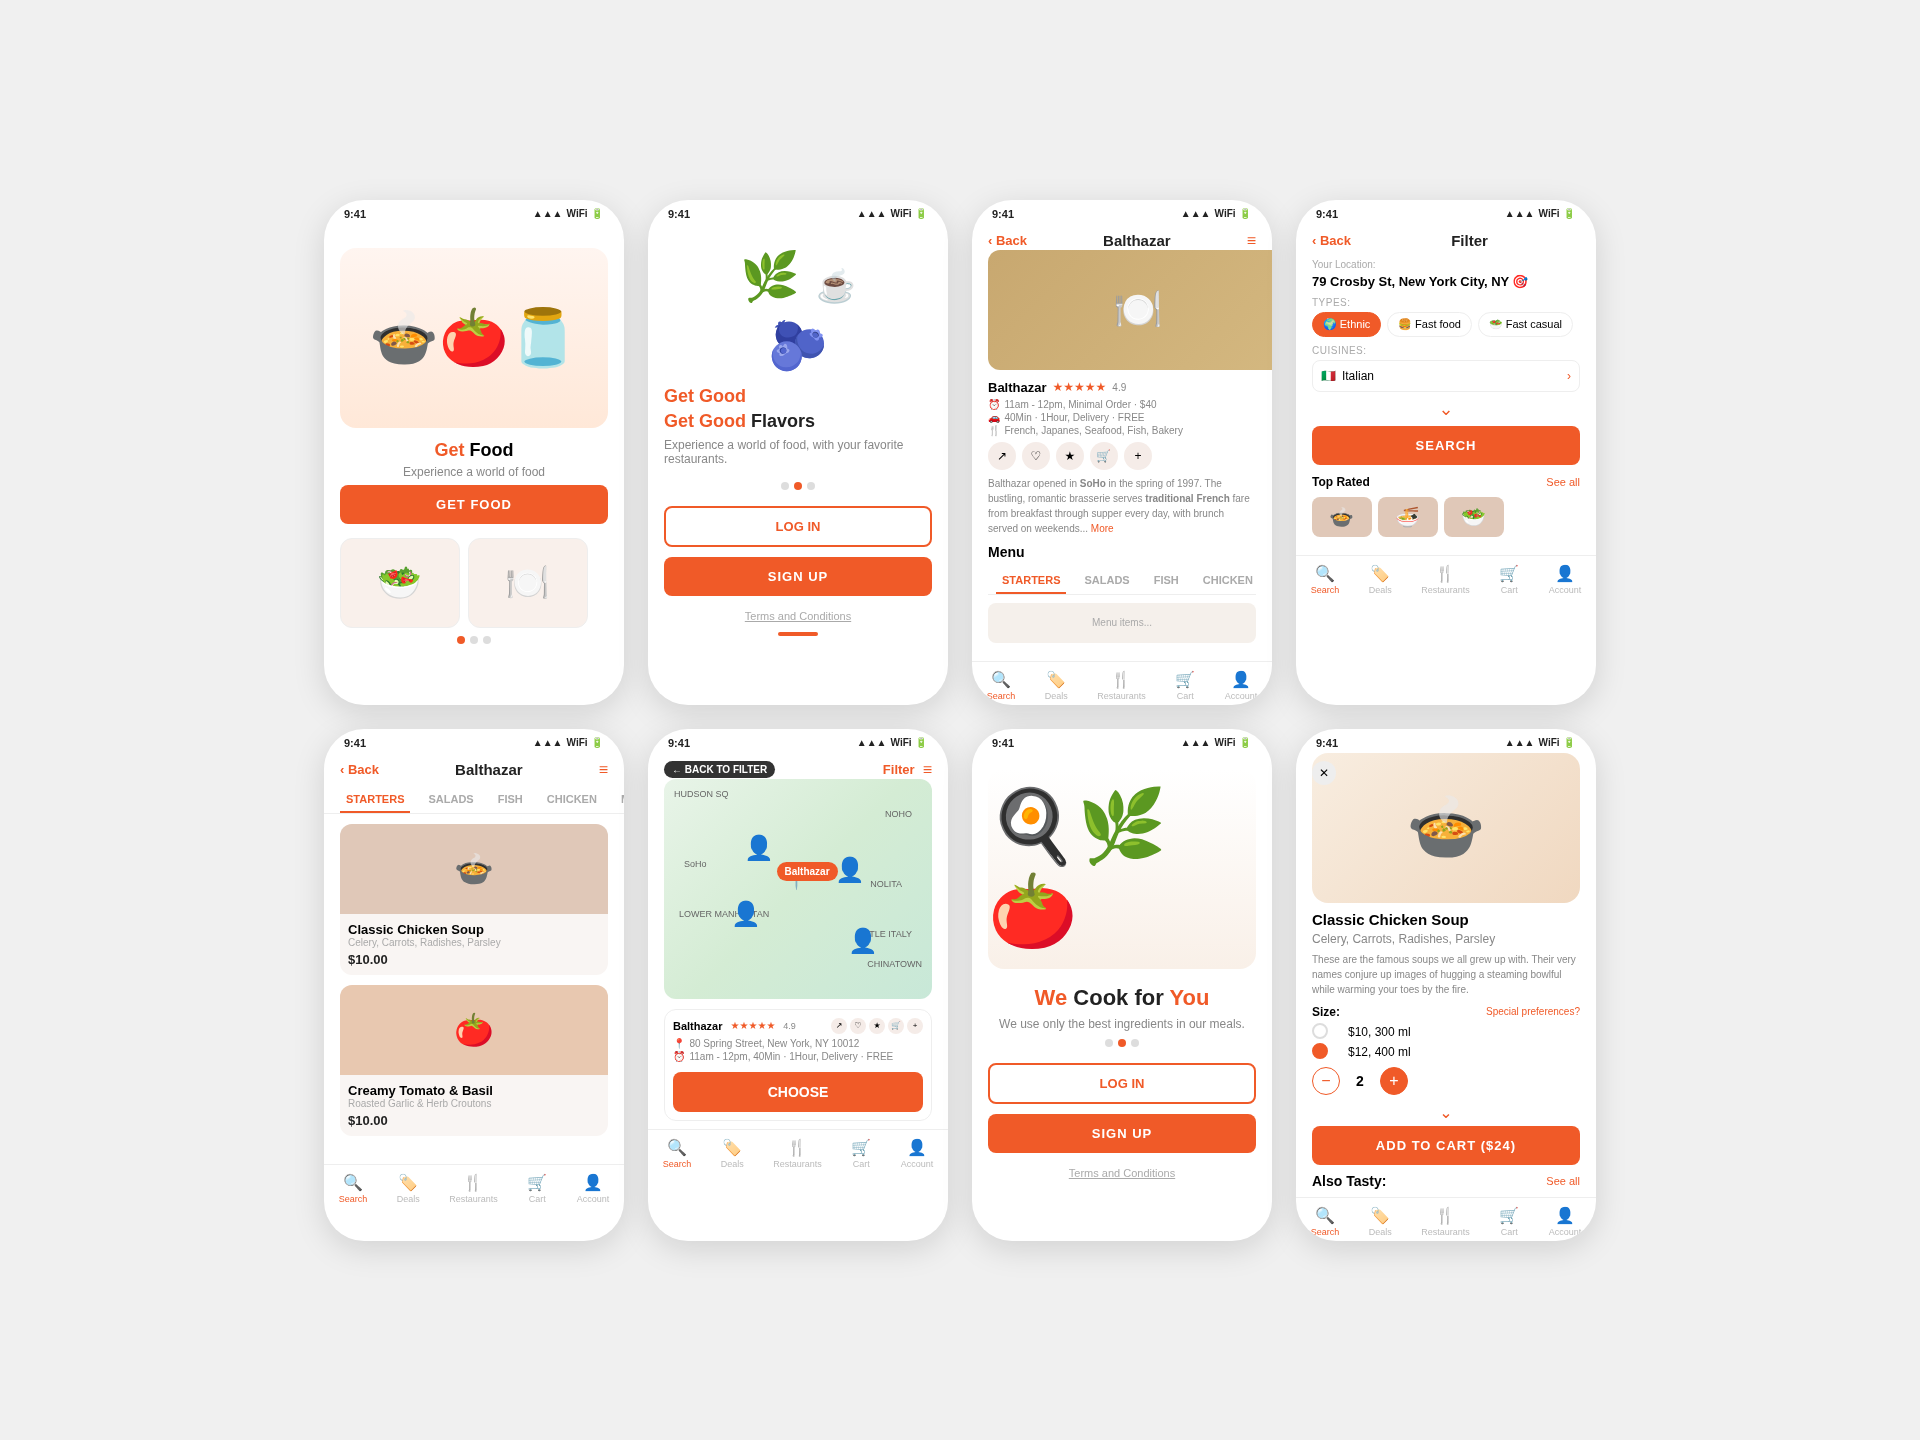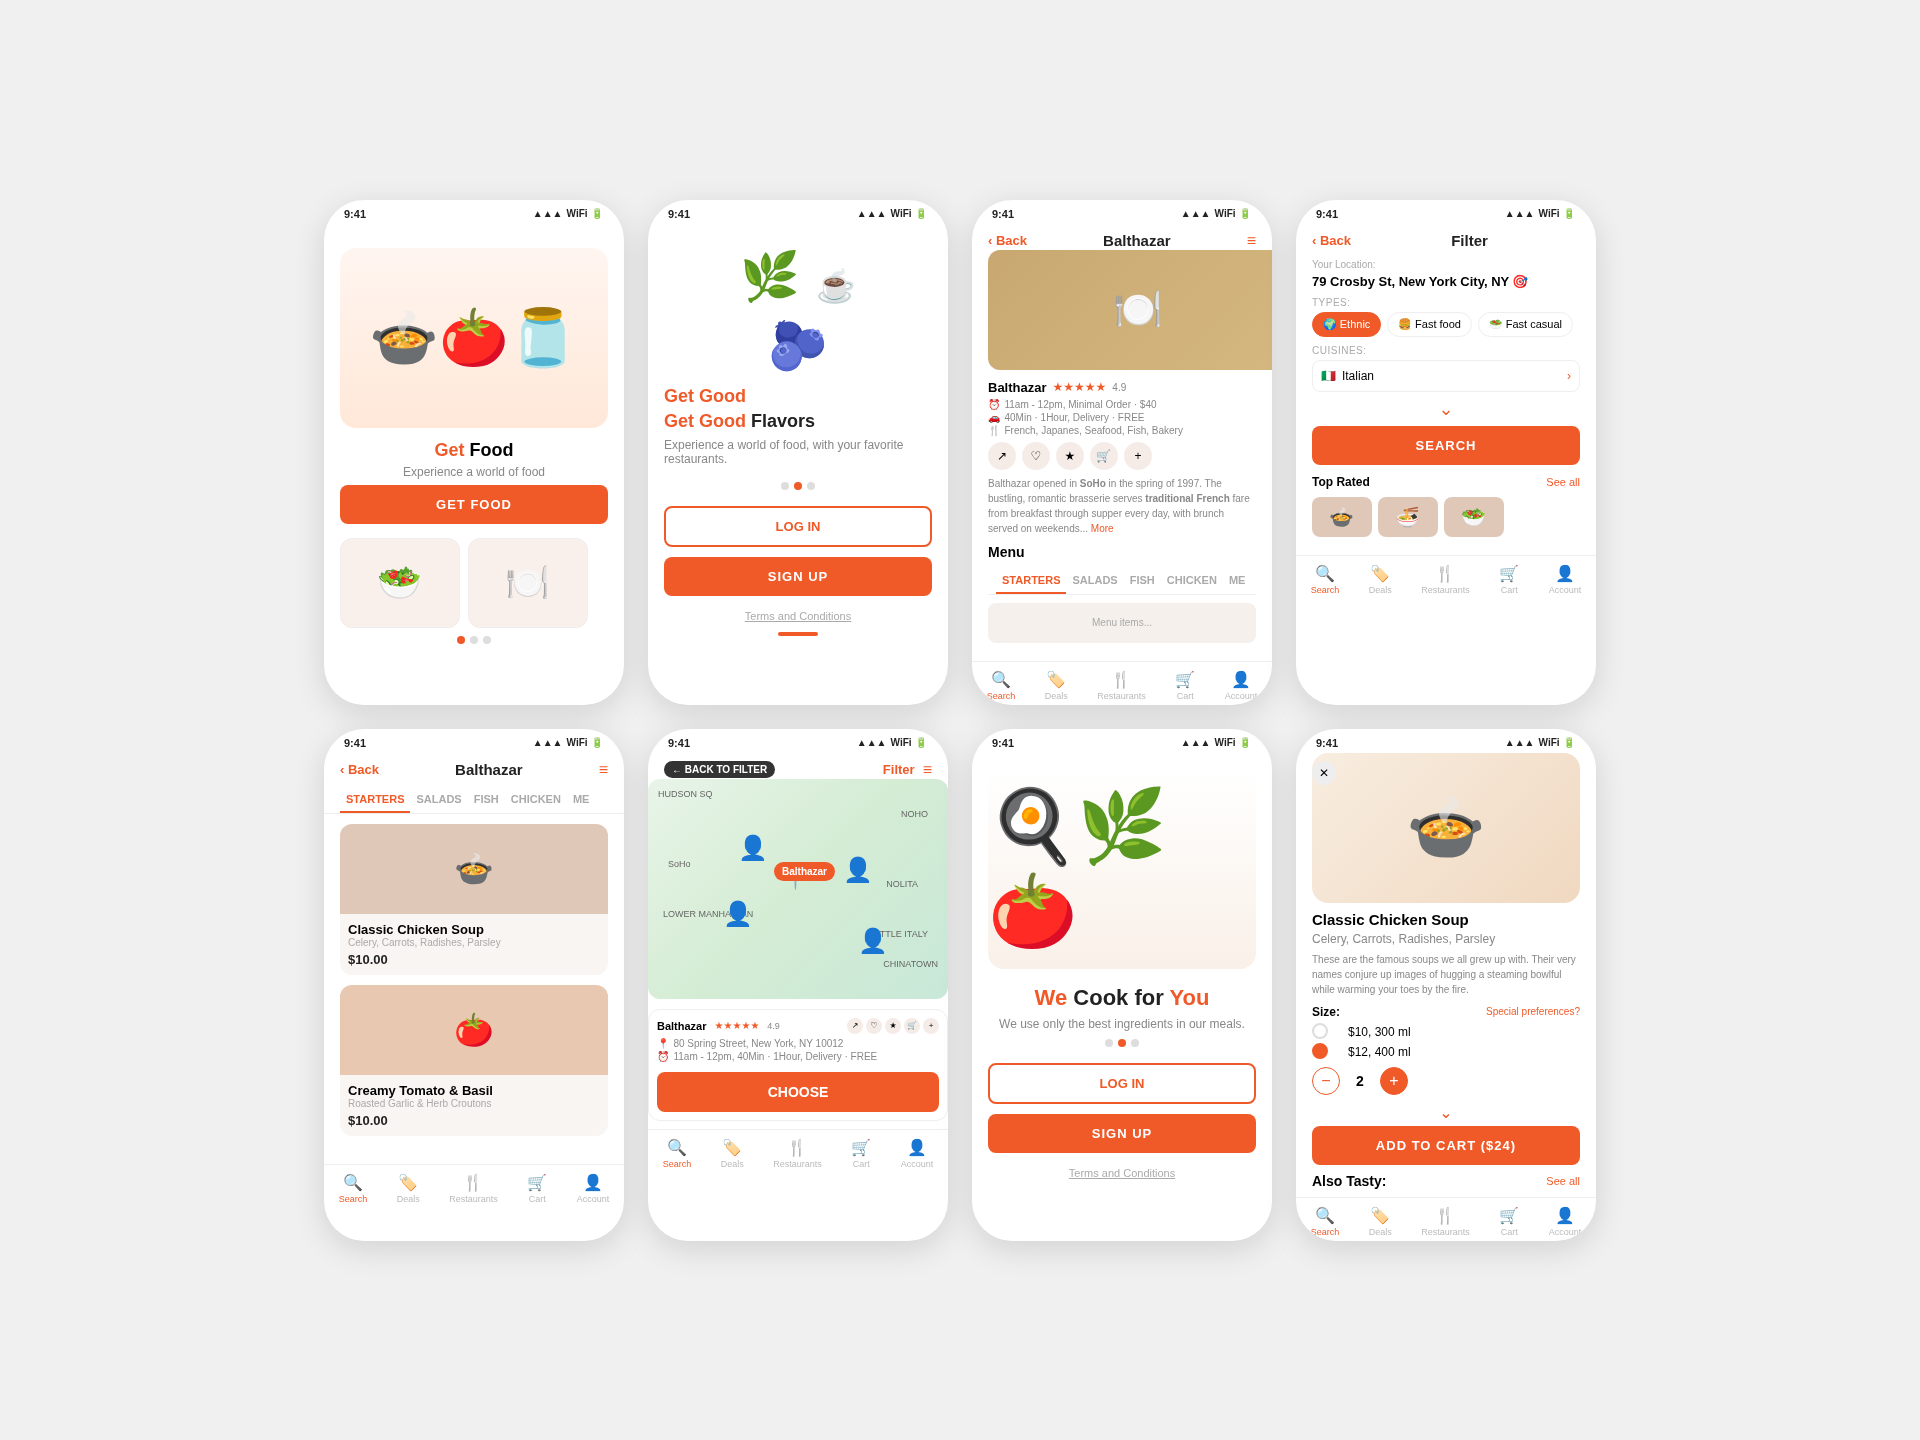--- a/index.html
+++ b/index.html
@@ -76,21 +76,21 @@
       align-items: center;
       gap: 8px;
       font-size: 13px;
       font-weight: 600;
       color: #F05A28;
       padding: 8px 16px 0;
     }
     .back-nav .title { color: #222; font-size: 15px; font-weight: 700; margin: 0 auto; }
     .tab-row {
       display: flex;
-      gap: 0;
+      gap: 12px;
       border-bottom: 1px solid #eee;
       margin: 8px 0 0;
       padding: 0 8px;
     }
     .tab {
       font-size: 11px;
       font-weight: 700;
       padding: 6px 6px;
       color: #aaa;
       border-bottom: 2px solid transparent;
@@ -436,21 +436,21 @@
         <span>▲▲▲</span>
           <span>WiFi</span>
           <span>🔋</span>
       </div>
     </div>
     <div class="back-nav">
       <span style="font-size:10px;background:#333;color:#fff;padding:3px 8px;border-radius:12px;cursor:pointer;">← BACK TO FILTER</span>
       <span style="margin-left:auto;font-size:13px;font-weight:700;">Filter</span>
       <span style="color:#F05A28;font-size:16px;">≡</span>
     </div>
-    <div style="padding: 0 0;">
+    <div style="padding: 0 16px;">
       <div class="map-area">
         <div style="font-size:9px;position:absolute;top:10px;left:10px;color:#666;">HUDSON SQ</div>
         <div style="font-size:9px;position:absolute;top:30px;right:20px;color:#666;">NOHO</div>
         <div style="font-size:9px;position:absolute;top:80px;left:20px;color:#666;">SoHo</div>
         <div style="font-size:9px;position:absolute;top:100px;right:30px;color:#666;">NOLITA</div>
         <div style="font-size:9px;position:absolute;bottom:80px;left:15px;color:#666;">LOWER MANHATTAN</div>
         <div style="font-size:9px;position:absolute;bottom:60px;right:20px;color:#666;">LITTLE ITALY</div>
         <div style="font-size:9px;position:absolute;bottom:30px;right:10px;color:#666;">CHINATOWN</div>
 
         <span class="map-pin" style="top:40%;left:45%;">📍</span>

